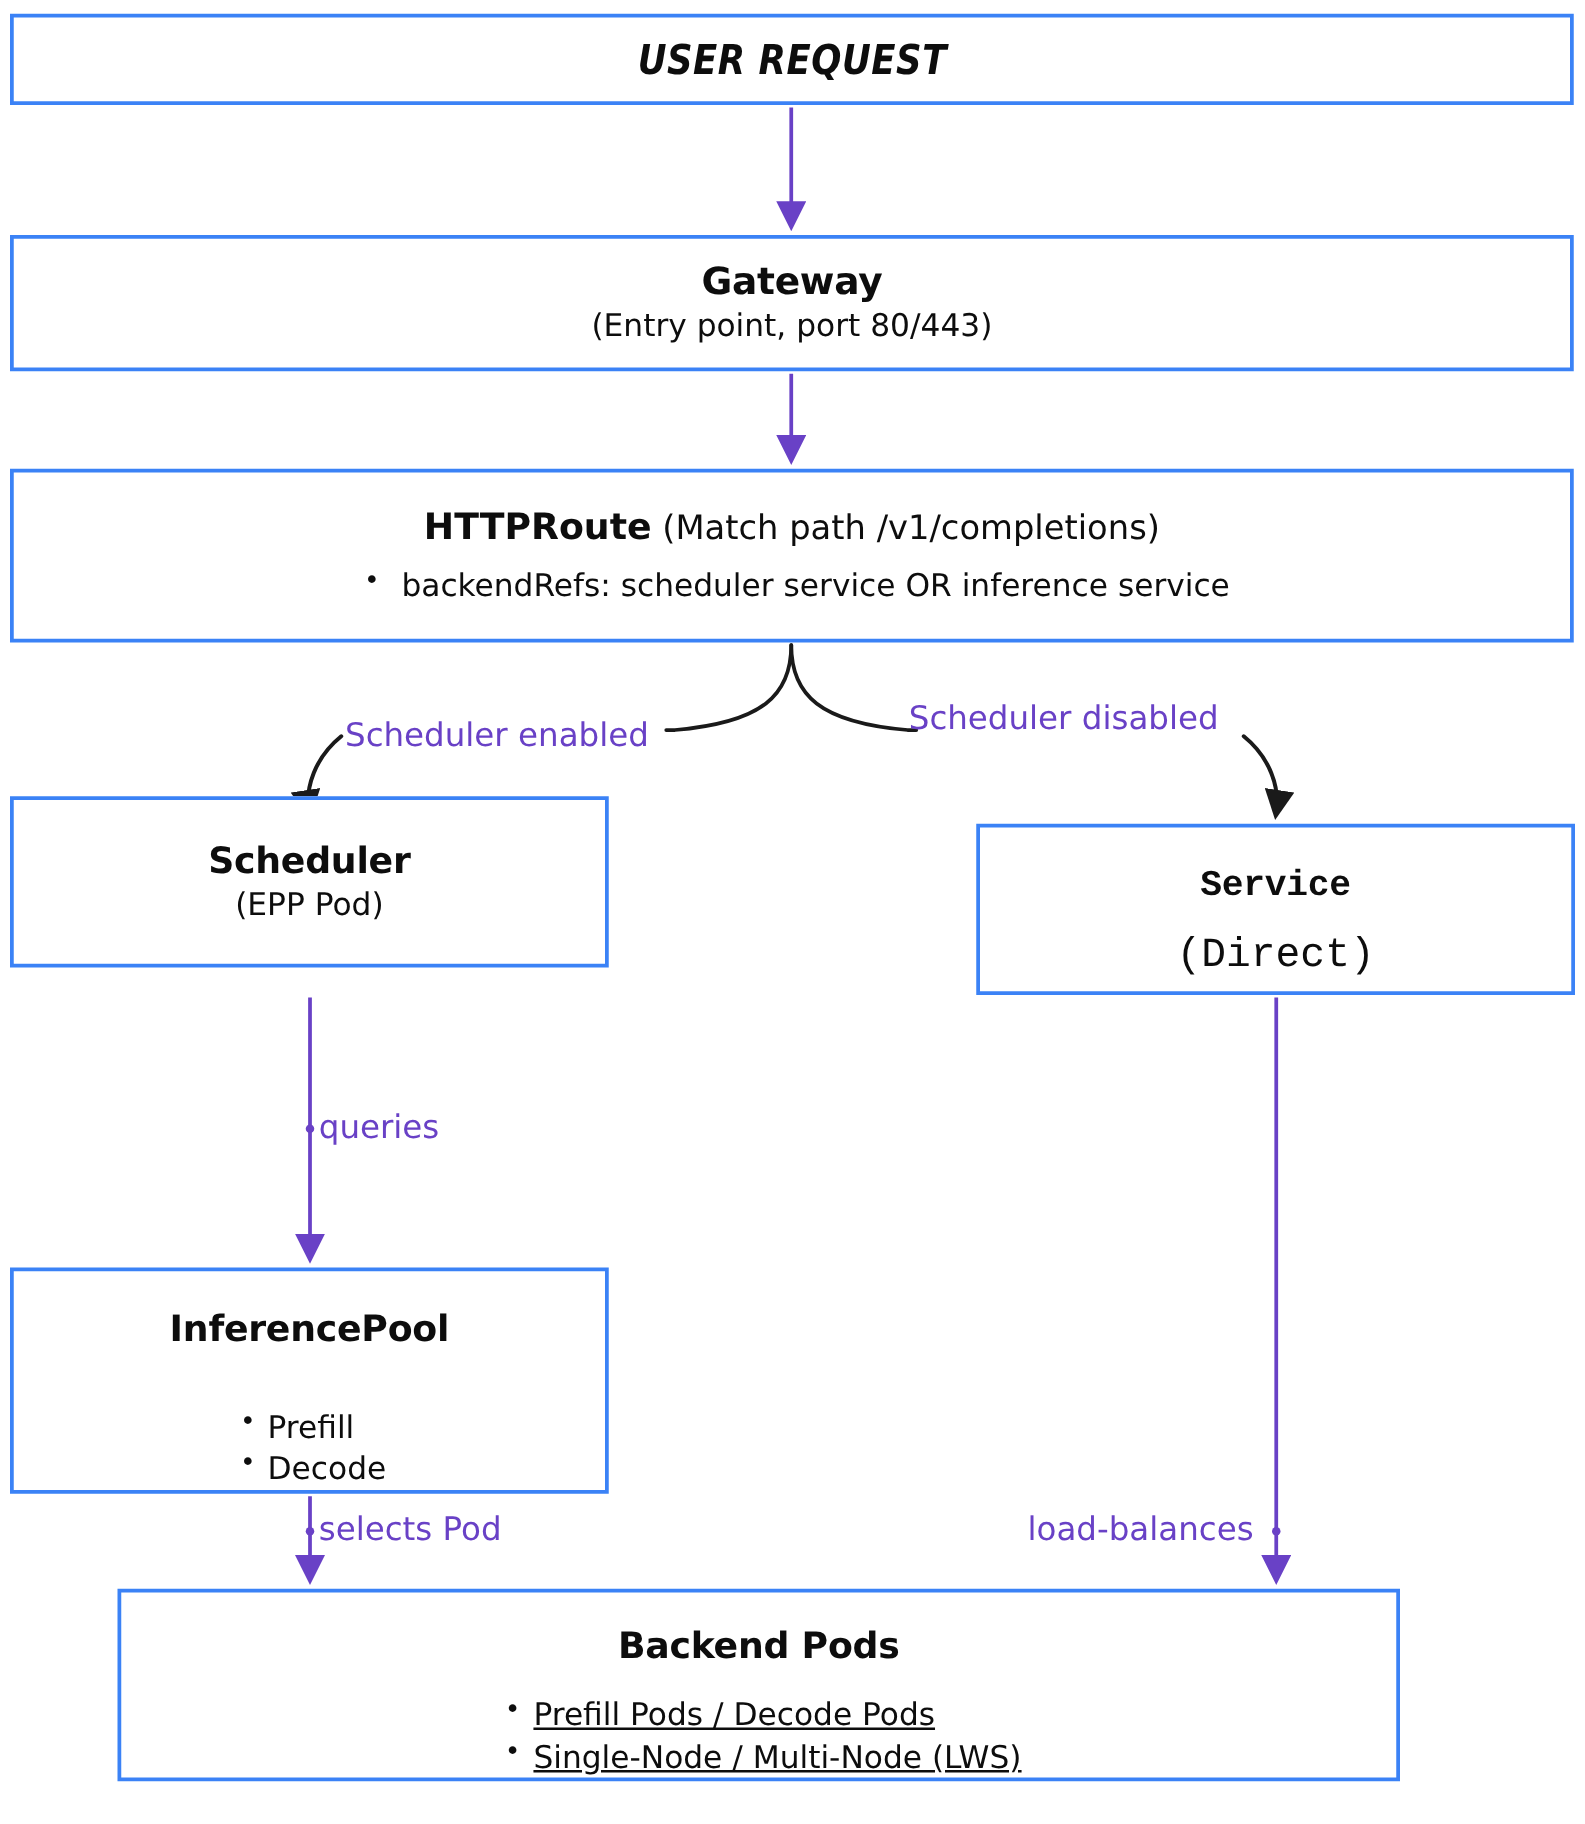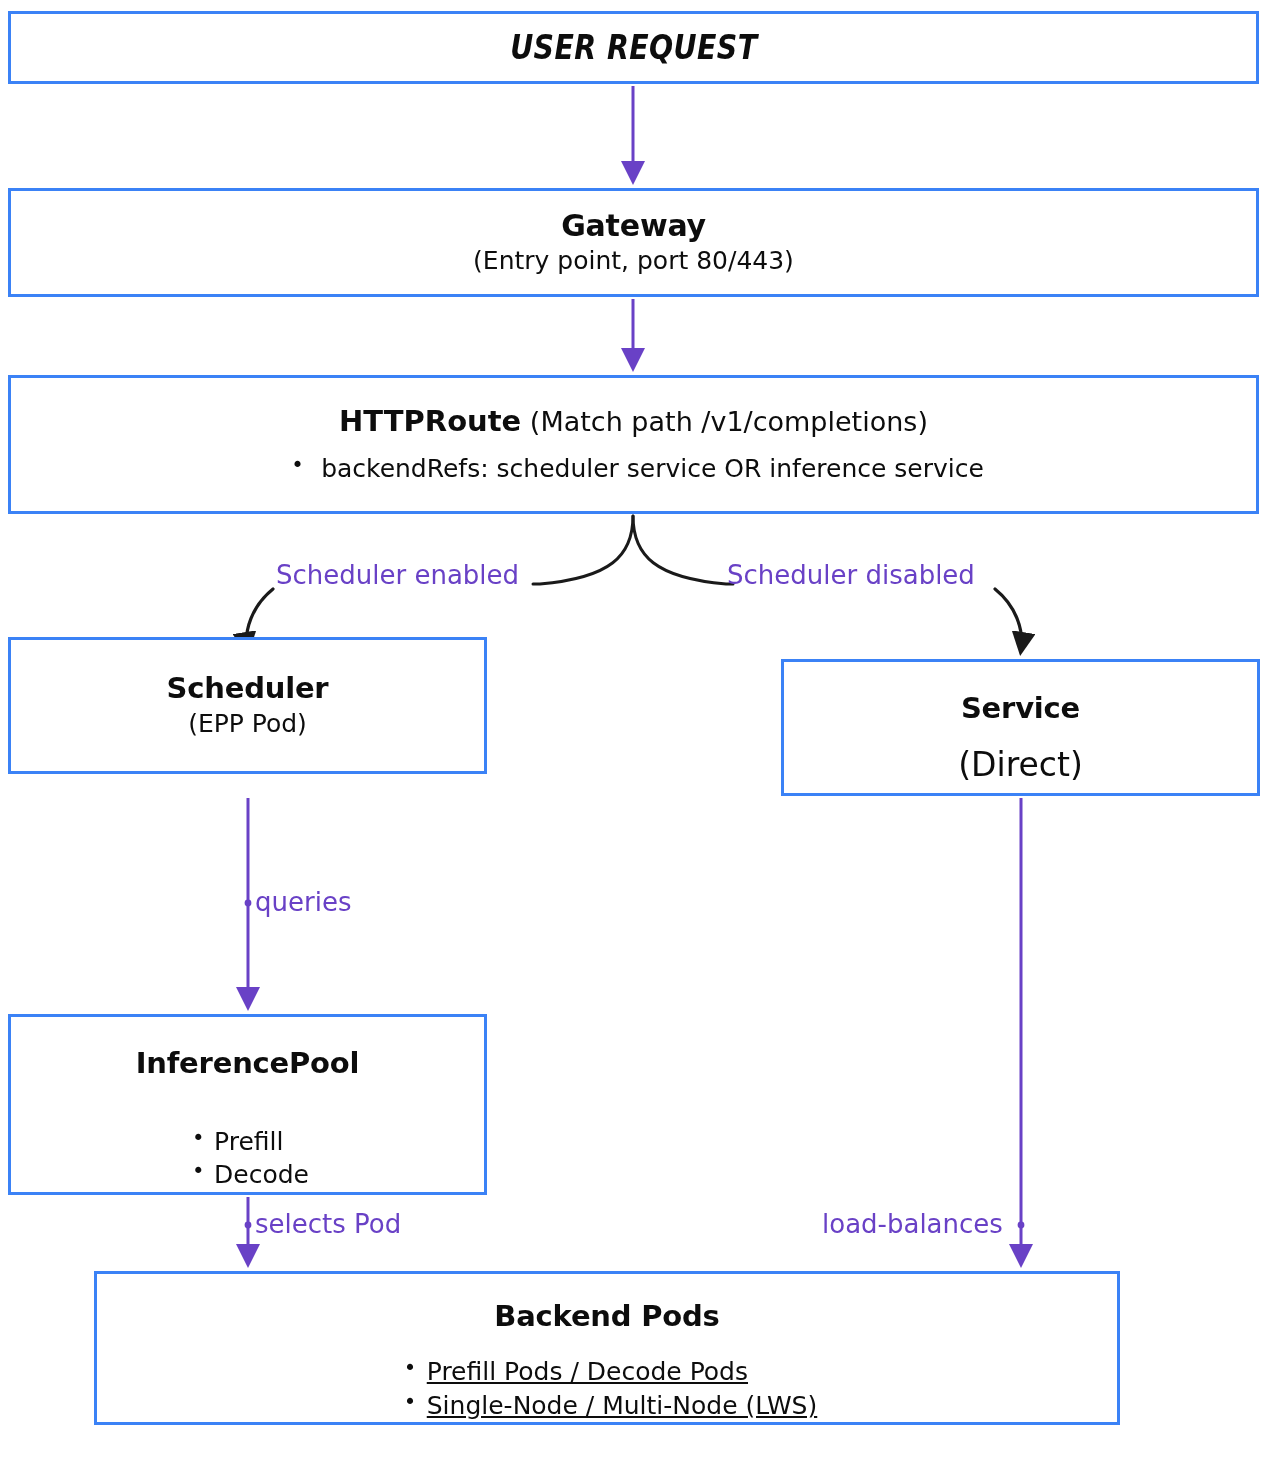--- a/index.html
+++ b/index.html
@@ -110,20 +110,21 @@
     justify-content: flex-start;
     padding-top: 32px;
   }
   #node-scheduler .node-title { font-size: 29px; }
   #node-scheduler .node-sub { font-size: 25px; margin-top: 4px; }
 
   #node-service {
     left: 781px; top: 659px; width: 479px; height: 137px;
     justify-content: flex-start;
     padding-top: 30px;
+    font-family: Liberation Mono, monospace;
   }
   #node-service .node-title { font-size: 29px; }
   #node-service .node-sub { font-size: 33px; margin-top: 20px; }
 
   #node-inferencepool {
     left: 8px; top: 1014px; width: 479px; height: 181px;
     justify-content: space-between;
     padding-top: 30px;
   }
   #node-inferencepool .node-title { font-size: 29px; }
@@ -149,21 +150,21 @@
   #node-backendpods .node-bullets li::before { left: 7px; }
 
   
   .edge-label {
     position: absolute;
     color: #6941c6;
     font-size: 26px;
     line-height: 1;
     white-space: nowrap;
   }
-  #label-scheduler-enabled { left: 276px; top: 562px; }
+  #label-scheduler-enabled { left: 276px; top: 576px; }
   #label-scheduler-disabled { left: 727px; top: 562px; }
   #label-queries { left: 255px; top: 889px; }
   #label-selects-pod { left: 255px; top: 1211px; }
   #label-load-balances { left: 822px; top: 1211px; right: auto; }
 </style>
 </head>
 <body>
 
 <div id="stage">
 

